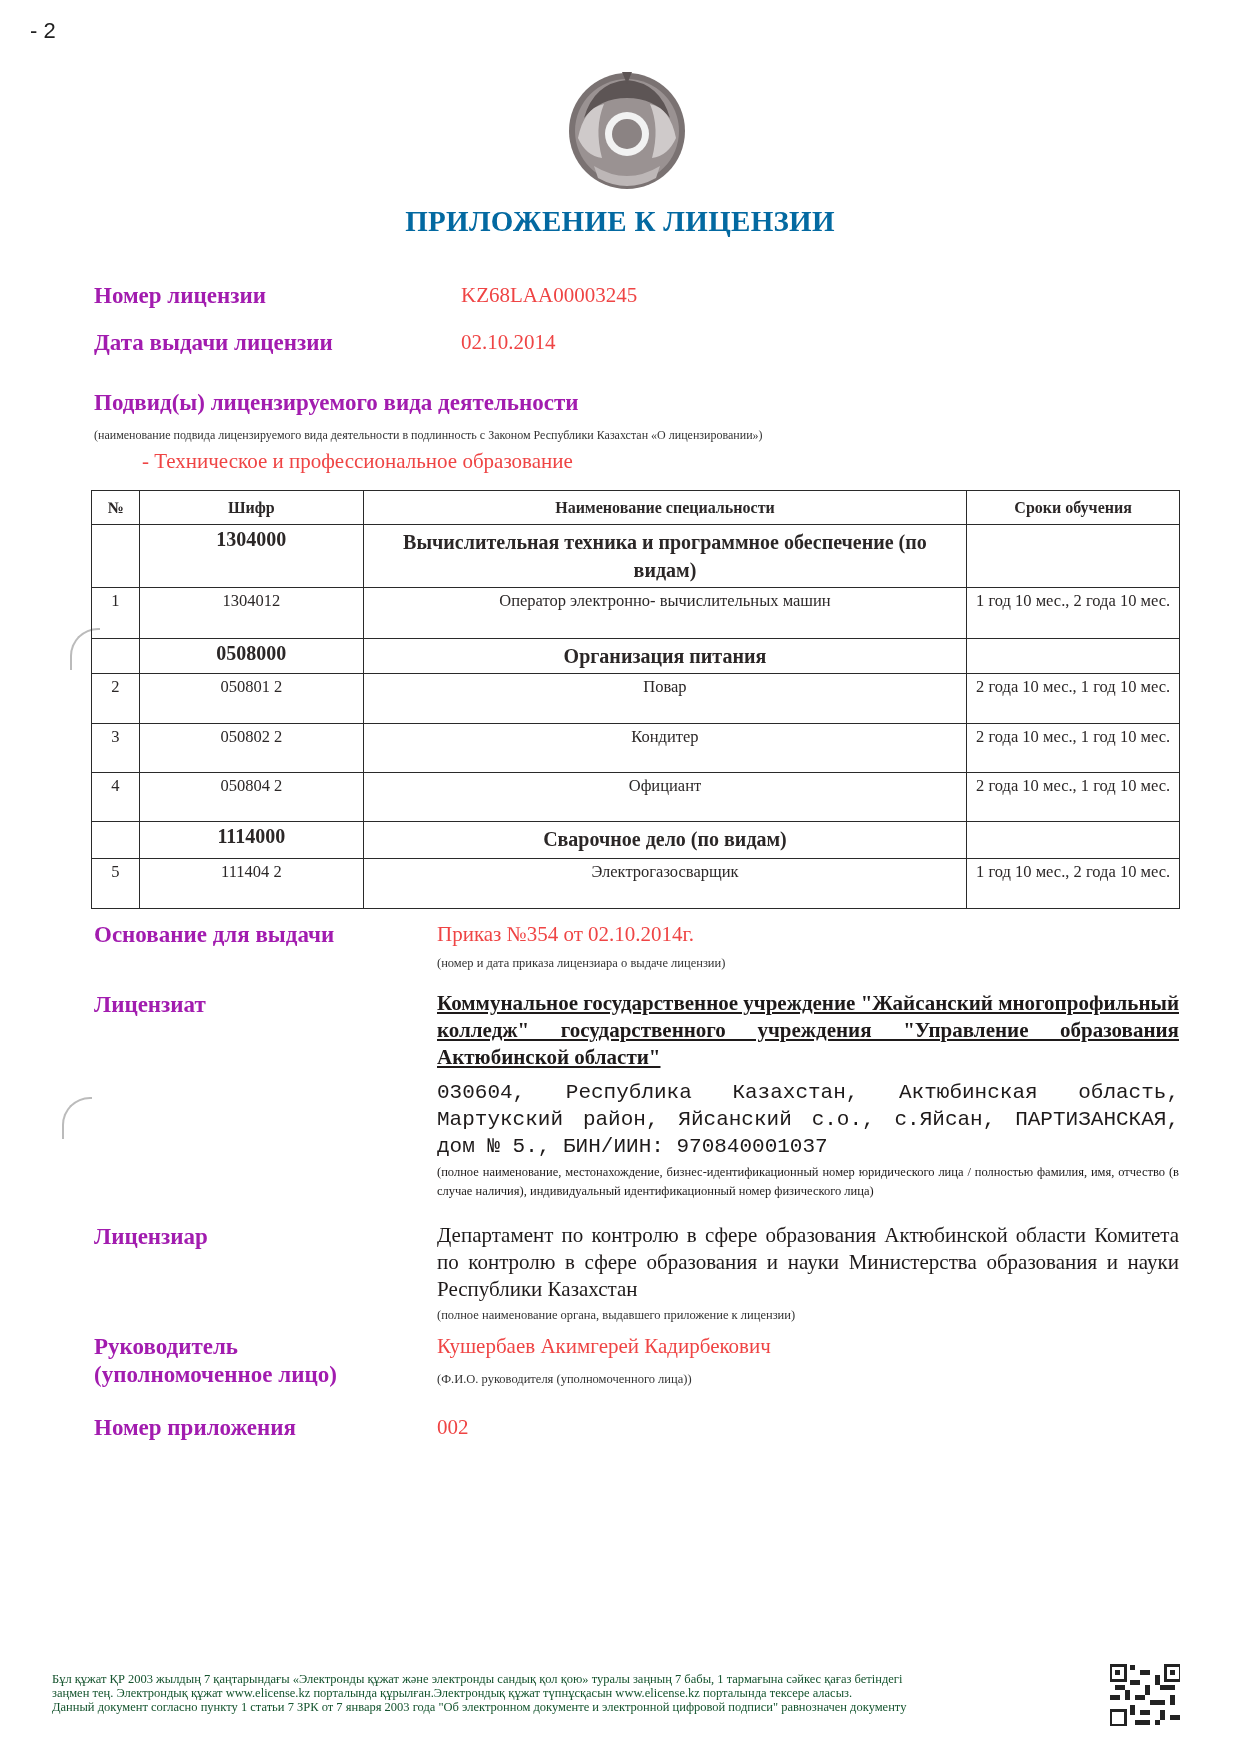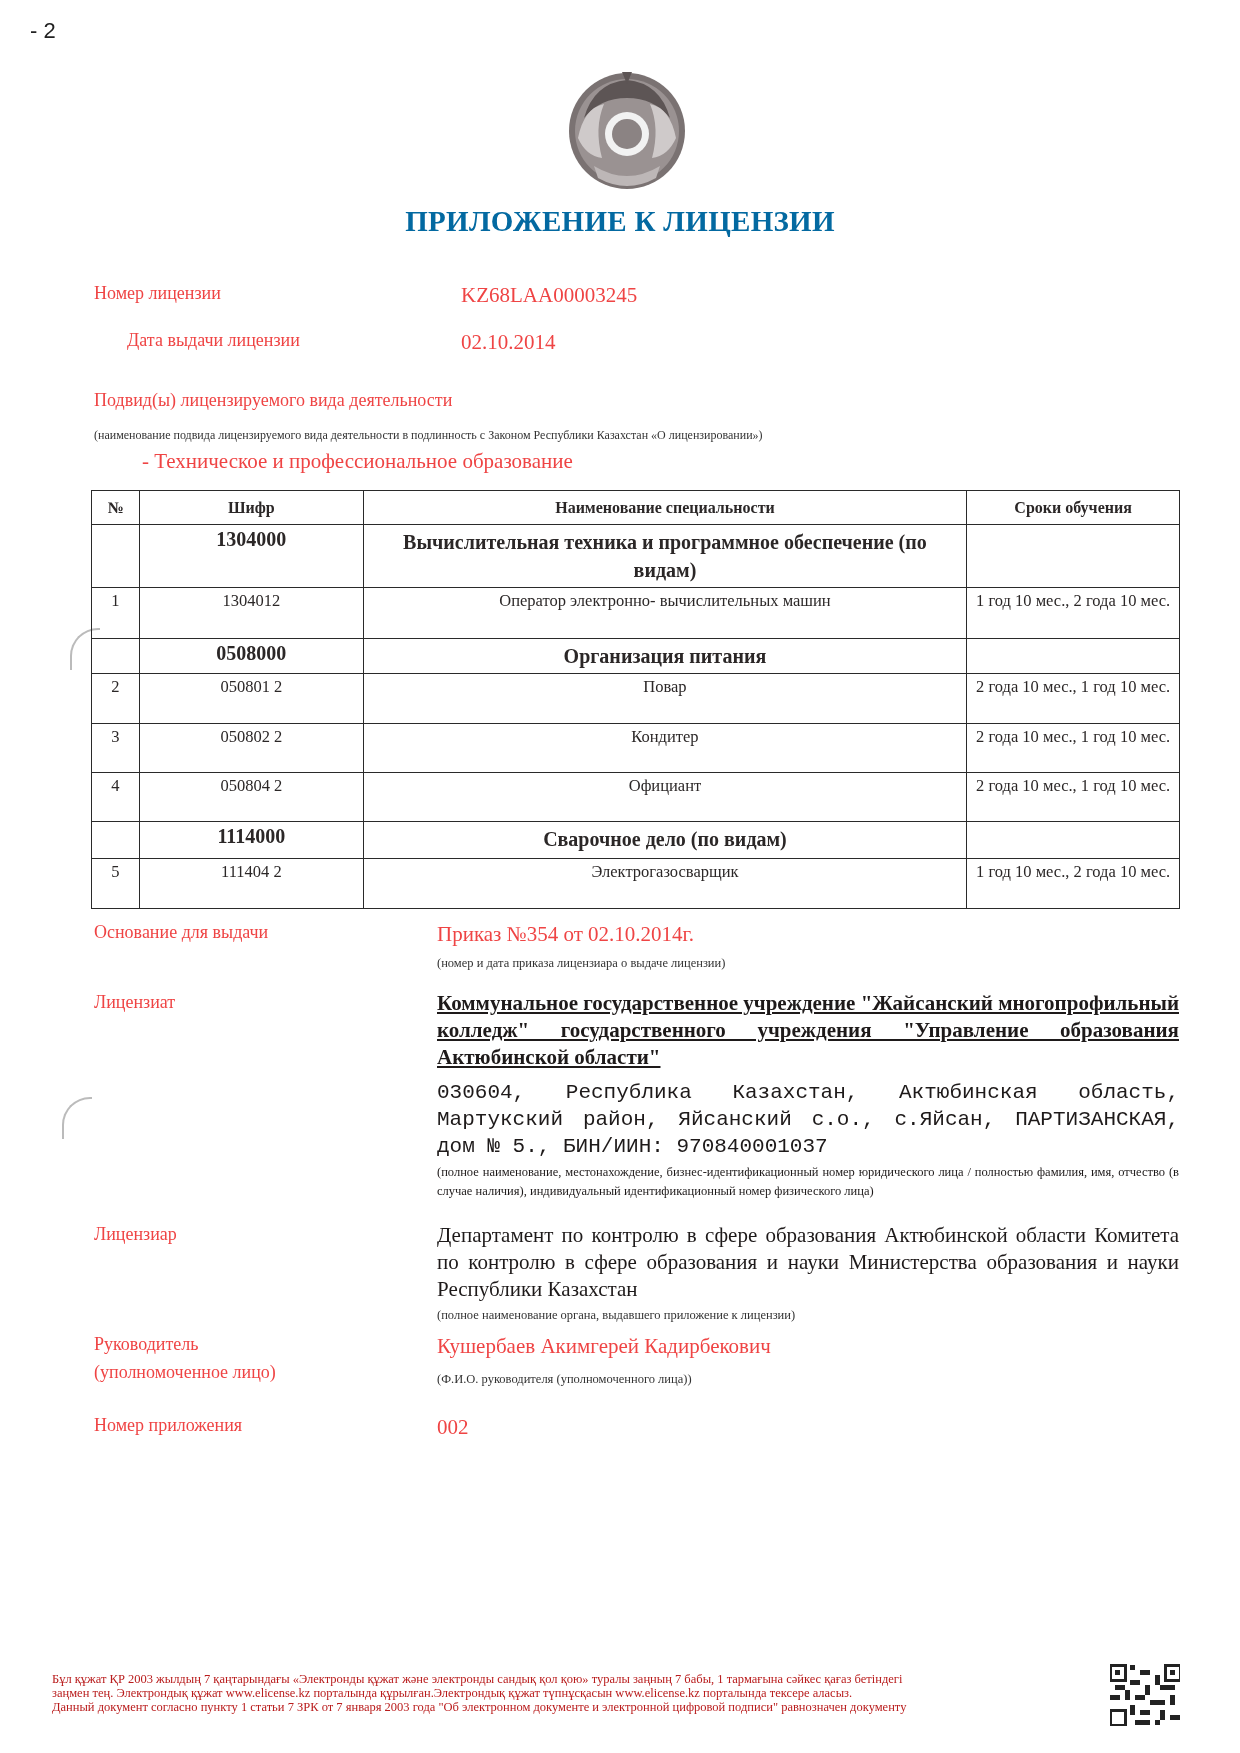--- a/index.html
+++ b/index.html
@@ -1,35 +1,35 @@
 <!DOCTYPE html>
 <html><head>
 <meta charset="utf-8">
 <style>
   html, body { margin: 0; padding: 0; background: #ffffff; }
   body { width: 1240px; height: 1753px; position: relative; overflow: hidden; color: #1e1a1a; font-family: "Liberation Serif", serif; }
   .abs { position: absolute; }
   .page-mark { left: 30px; top: 18px; font-family: "Liberation Sans", sans-serif; font-size: 22px; color: #222; }
   .emblem { left: 564px; top: 68px; width: 126px; height: 126px; }
   .title { left: 0; width: 1240px; top: 205px; text-align: center; font-weight: bold; font-size: 29px; letter-spacing: 0.3px; color: #0369a1; }
-  .label { font-weight: normal; font-size: 18px; color: #ef4444; }
+  .label { font-weight: bold; font-size: 23px; color: #a21caf; }
   .value { font-size: 21px; color: #ef4444; }
   .hint { font-size: 12.5px; color: #333; }
   .small-hint { font-size: 12px; color: #333; }
   table.spec { position: absolute; left: 91px; top: 490px; width: 1089px; border-collapse: collapse; font-size: 16.5px; color: #2b2727; }
   table.spec td, table.spec th { border: 1.6px solid #2a2a2a; vertical-align: top; padding: 3px 6px; }
   table.spec th { font-weight: bold; font-size: 16px; height: 27px; text-align: center; vertical-align: middle; }
   table.spec td.c { text-align: center; }
   table.spec tr.group td { font-weight: bold; font-size: 20px; }
   table.spec tr.group td.name { line-height: 28px; margin-left: 32px; }
   .licensee-name { left: 437px; top: 990px; width: 742px; font-weight: bold; font-size: 21px; line-height: 27px; text-decoration: underline; text-align: justify; }
   .licensee-addr { left: 437px; top: 1079px; width: 742px; font-size: 21px; line-height: 27px; text-align: justify; font-family: Liberation Mono, monospace; }
   .licensee-hint { left: 437px; top: 1163px; width: 742px; font-size: 12.5px; line-height: 19px; text-align: justify; }
   .licensor { left: 437px; top: 1222px; width: 742px; font-size: 21px; line-height: 27px; text-align: justify; }
-  .footer { left: 52px; top: 1672px; width: 1010px; font-family: "Liberation Serif", serif; font-size: 12.5px; line-height: 14px; color: #b91c1c; height: 56px; overflow: hidden; }
+  .footer { left: 52px; top: 1672px; width: 1010px; font-family: "Liberation Serif", serif; font-size: 12.5px; line-height: 14px; color: #14532d; height: 56px; overflow: hidden; }
   .qr { left: 1110px; top: 1664px; width: 70px; height: 62px; }
   .punch { width: 28px; height: 40px; border-left: 2px solid #bbb; border-top: 2px solid #bbb; border-radius: 28px 0 0 0; }
 </style>
 </head>
 <body>
 
 <div class="abs page-mark">- 2</div>
 
 <div class="abs punch" style="left:70px; top:628px;"></div>
 <div class="abs punch" style="left:62px; top:1097px;"></div>
@@ -45,21 +45,21 @@
     <circle cx="63" cy="66" r="15" fill="#8b8383"></circle>
     <path d="M30 98 Q63 118 96 98 L92 110 Q63 126 34 110Z" fill="#bdb7b7"></path>
     <path d="M58 4 L63 16 L68 4Z" fill="#5d5555"></path>
   </svg>
 </div>
 
 <div class="abs title">ПРИЛОЖЕНИЕ К ЛИЦЕНЗИИ</div>
 
 <div class="abs label" style="left:94px; top:283px;">Номер лицензии</div>
 <div class="abs value" style="left:461px; top:283px;">KZ68LAA00003245</div>
-<div class="abs label" style="left:94px; top:330px;margin-left:33px;">Дата выдачи лицензии</div>
+<div class="abs label" style="left:94px; top:330px;">Дата выдачи лицензии</div>
 <div class="abs value" style="left:461px; top:330px;">02.10.2014</div>
 
 <div class="abs label" style="left:94px; top:390px;">Подвид(ы) лицензируемого вида деятельности</div>
 <div class="abs small-hint" style="left:94px; top:428px; font-size:12px;">(наименование подвида лицензируемого вида деятельности в подлинность с Законом Республики Казахстан «О лицензировании»)</div>
 <div class="abs value" style="left:142px; top:449px;">- Техническое и профессиональное образование</div>
 
 <table class="spec">
   <colgroup>
     <col style="width:48px">
       <col style="width:224px">

